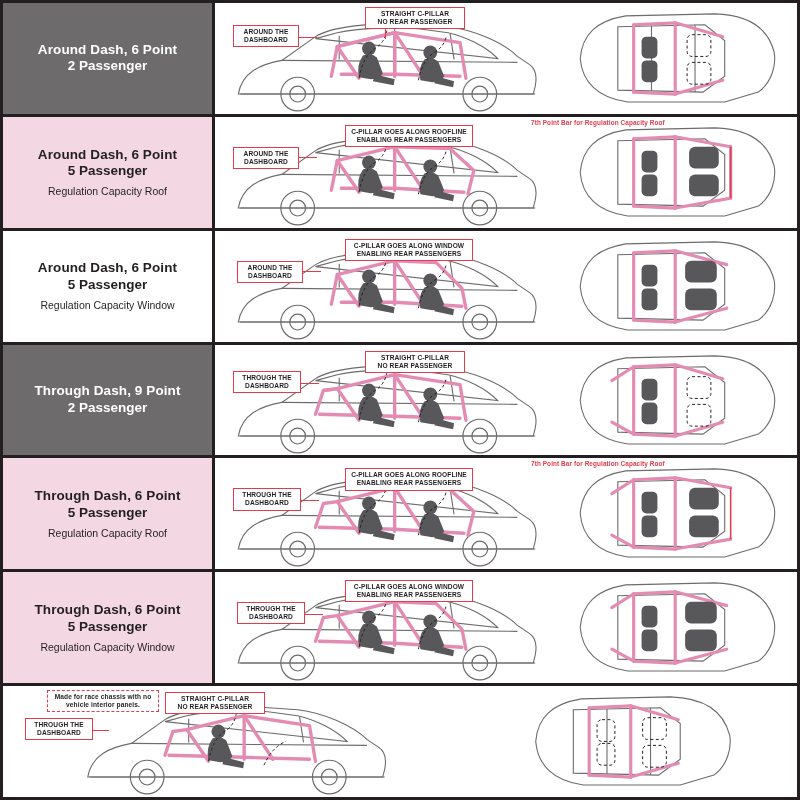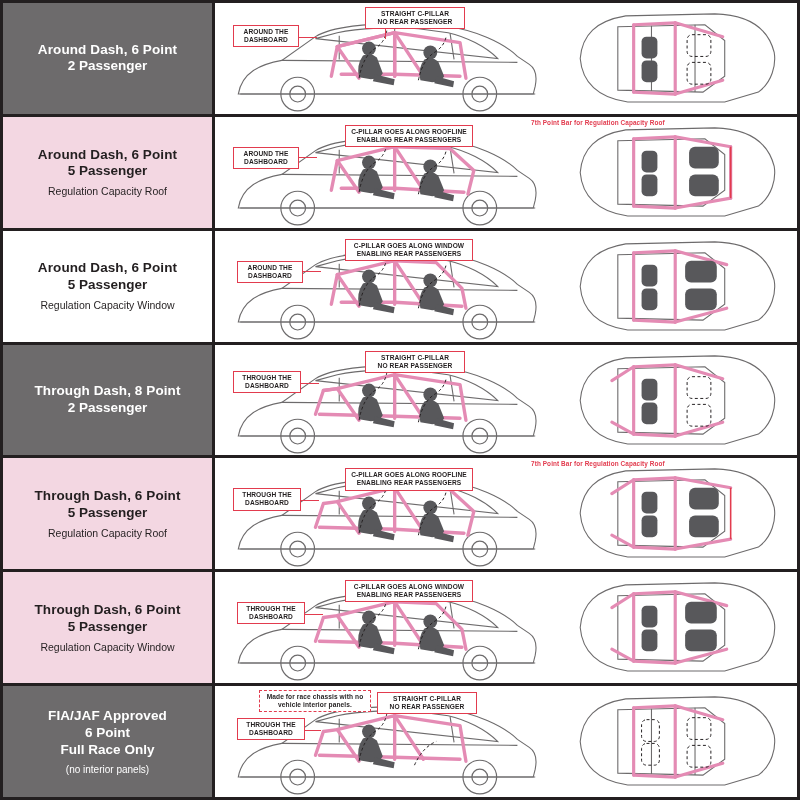--- a/index.html
+++ b/index.html
@@ -311,21 +311,21 @@
       <div class="callout" style="left:22px;top:30px;width:58px;">AROUND THE
 DASHBOARD</div>
       <div class="callout" style="left:130px;top:8px;width:120px;">C-PILLAR GOES ALONG WINDOW
 ENABLING REAR PASSENGERS</div>
       <div class="leader" style="left:80px;top:40px;width:26px;height:1px;"></div>
     </div>
   </div>
 
   <div class="row">
     <div class="label dark">
-      <div class="l1">Through Dash, 8 Point</div>
+      <div class="l1">Through Dash, 9 Point</div>
       <div class="l2">2 Passenger</div>
     </div>
     <div class="art">
       <div class="side">
         <svg viewBox="0 0 330 112" preserveAspectRatio="xMidYMid meet">
           <g fill="none" stroke="#6d6b6c" stroke-width="1.1">
             <path d="M18 92 C22 70 40 62 62 58 L96 34 C112 24 150 20 186 21 L230 24 C256 27 286 40 300 54 L312 62 C318 66 320 74 318 84 L316 92 Z"></path>
             <path d="M96 36 L118 30 C140 25 176 24 200 26 L230 30 C248 34 268 44 280 56 Z"></path>
             <path d="M120 33 L120 57 M176 26 L176 57 M232 31 L236 57"></path>
             <path d="M62 58 L300 60 M20 92 L318 92"></path>
@@ -535,26 +535,20 @@
       </div>
       <div class="callout" style="left:22px;top:30px;width:60px;">THROUGH THE
 DASHBOARD</div>
       <div class="callout" style="left:130px;top:8px;width:120px;">C-PILLAR GOES ALONG WINDOW
 ENABLING REAR PASSENGERS</div>
       <div class="leader" style="left:82px;top:42px;width:26px;height:1px;"></div>
     </div>
   </div>
 
   <div class="row">
-    <div class="label dark">
-      <div class="l1">FIA/JAF Approved</div>
-      <div class="l2">6 Point</div>
-      <div class="l2">Full Race Only</div>
-      <div class="sub2">(no interior panels)</div>
-    </div>
     <div class="art">
       <div class="side">
         <svg viewBox="0 0 330 112" preserveAspectRatio="xMidYMid meet">
           <g fill="none" stroke="#6d6b6c" stroke-width="1.1">
             <path d="M18 92 C22 70 40 62 62 58 L96 34 C112 24 150 20 186 21 L230 24 C256 27 286 40 300 54 L312 62 C318 66 320 74 318 84 L316 92 Z"></path>
             <path d="M96 36 L118 30 C140 25 176 24 200 26 L230 30 C248 34 268 44 280 56 Z"></path>
             <path d="M120 33 L120 57 M176 26 L176 57 M232 31 L236 57"></path>
             <path d="M62 58 L300 60 M20 92 L318 92"></path>
           </g>
           <g fill="none" stroke="#6d6b6c" stroke-width="1.2">

